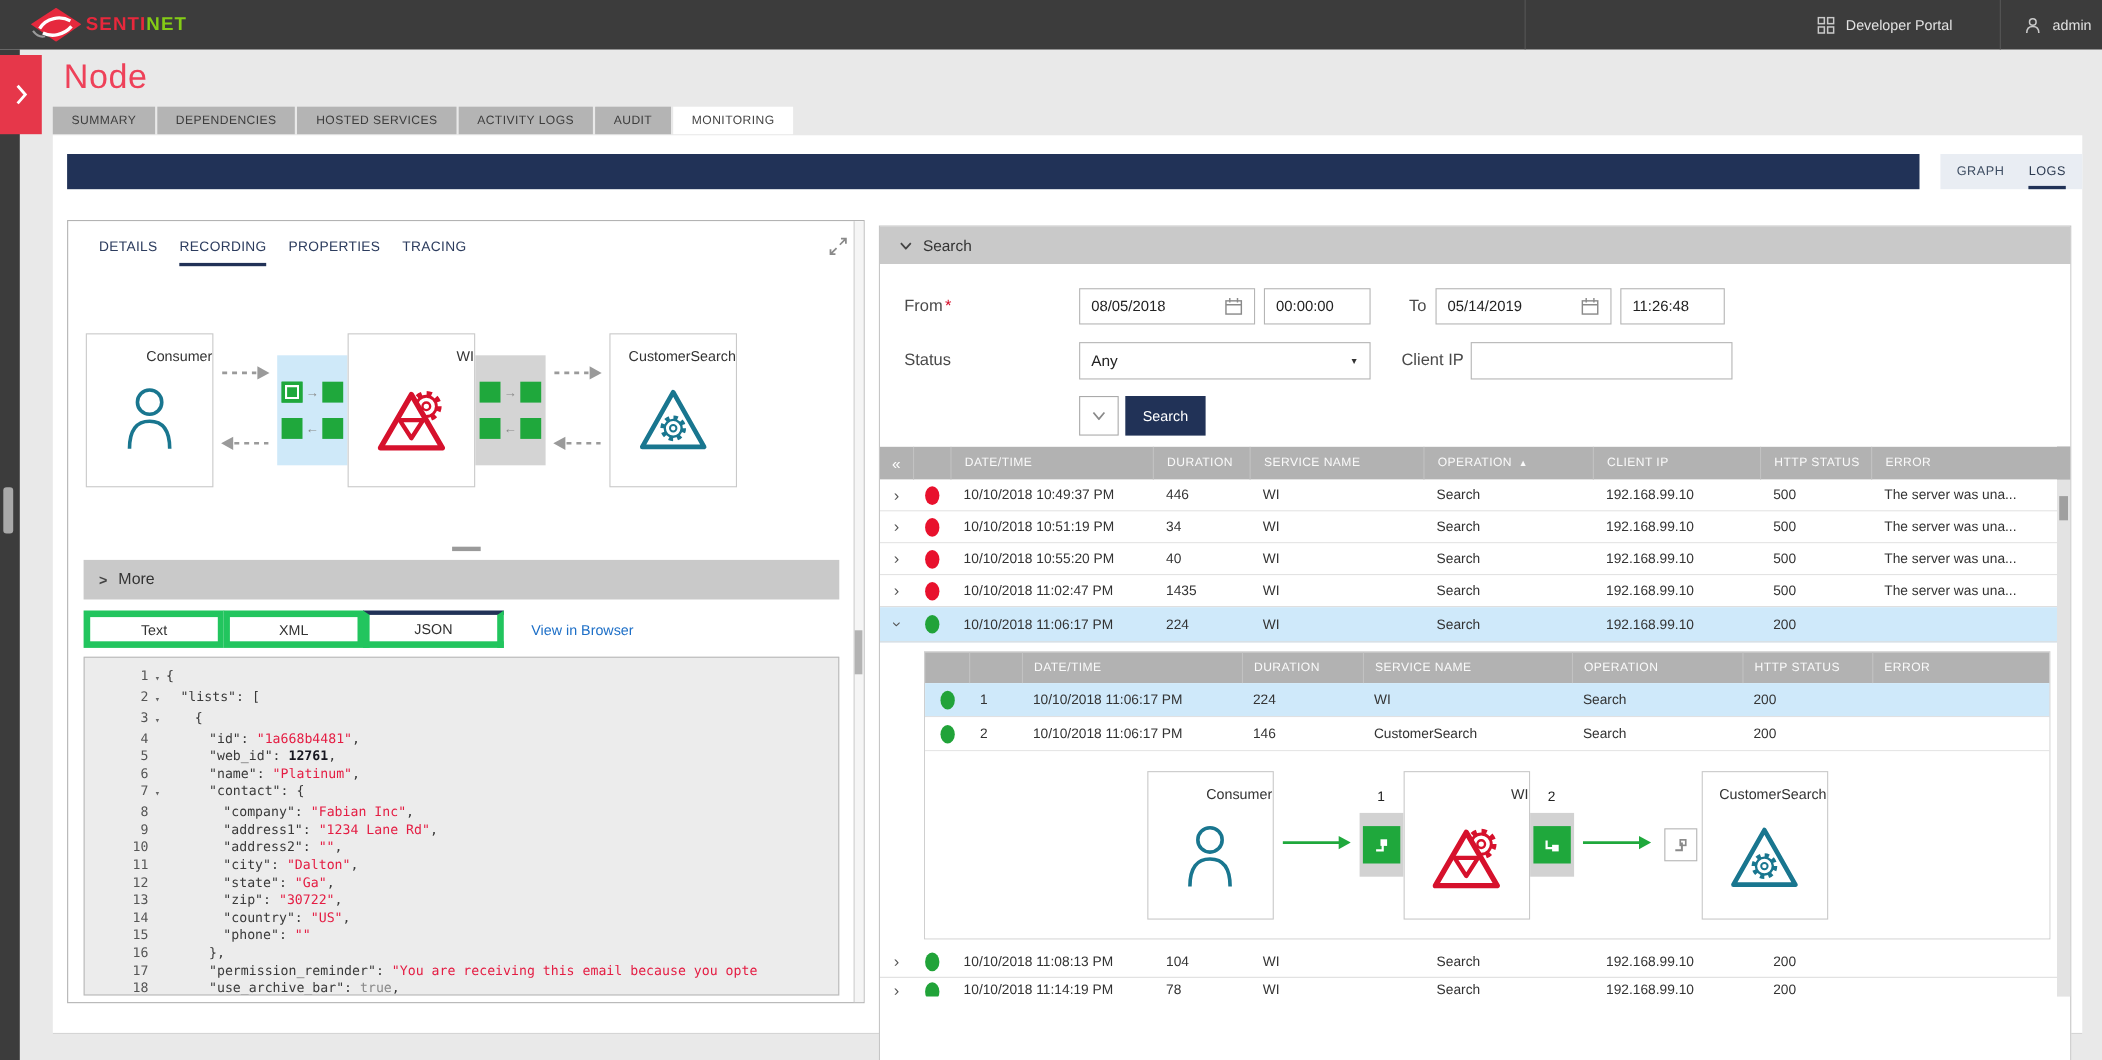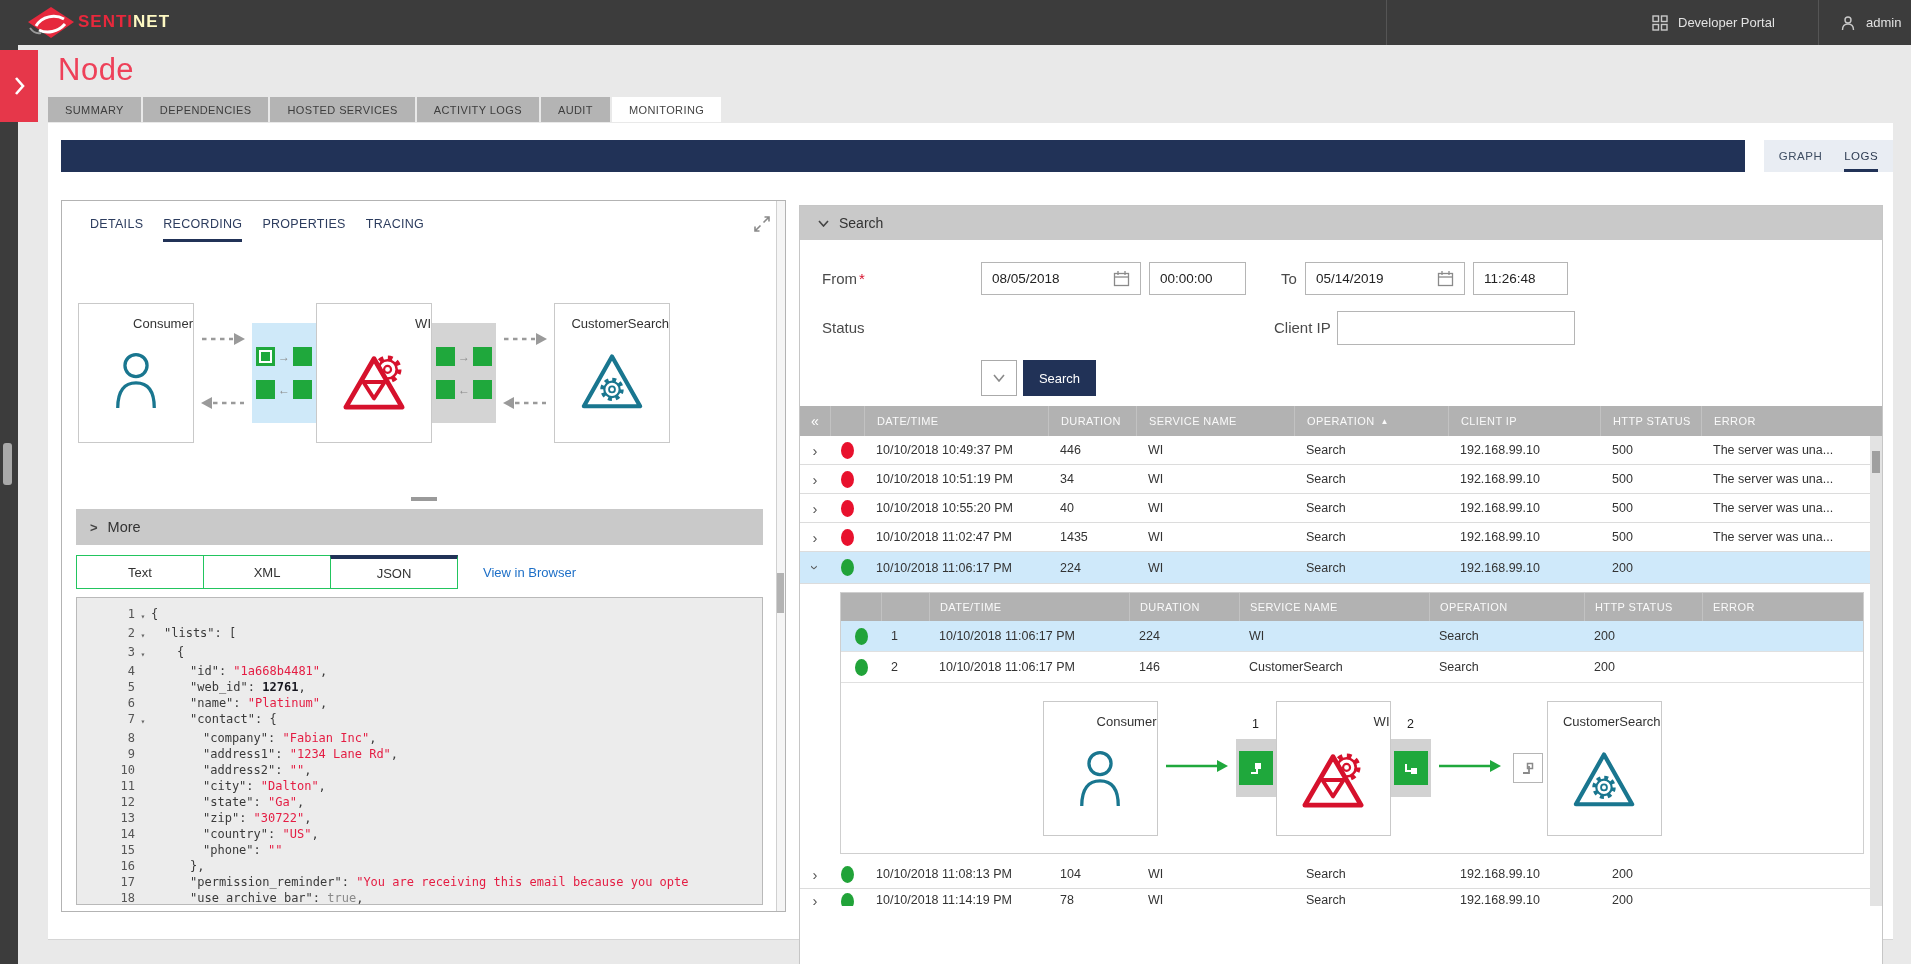--- a/index.html
+++ b/index.html
@@ -3,21 +3,21 @@
 <meta charset="utf-8">
 <style>
   * { box-sizing: border-box; margin: 0; padding: 0; }
   html,body { width:1911px; height:964px; overflow:hidden; background:#e9e9e9;
     font-family:"Liberation Sans", sans-serif; }
 
   
   .topbar { position:absolute; left:0; top:0; width:1911px; height:45px; background:#3c3c3c; z-index:30; }
   .logo { position:absolute; left:28px; top:7px; width:46px; height:31px; }
   .brand { position:absolute; left:78px; top:12px; font-size:17px; font-weight:bold; letter-spacing:1px; }
-  .brand .senti { color:#e8283c; } .brand .net { color:#fef9c3; }
+  .brand .senti { color:#e8283c; } .brand .net { color:#84cc16; }
   .tb-sep { position:absolute; top:0; width:1px; height:45px; background:#555; }
   .tb-group { position:absolute; top:0; height:45px; display:flex; align-items:center; gap:10px; color:#e2e2e2; font-size:13px; }
 
   
   .leftstrip { position:absolute; left:0; top:45px; width:18px; height:919px; background:#3c3c3c; z-index:20; }
   .strip-thumb { position:absolute; left:3px; top:398px; width:9px; height:42px; background:#a9a9a9; border-radius:3px; }
   .back-chip { position:absolute; left:0; top:50px; width:38px; height:72px; background:#e6374a; z-index:25;
     display:flex; align-items:center; justify-content:center; cursor:pointer; }
 
   
@@ -53,21 +53,21 @@
   .sq { width:19px; height:19px; background:#1fa83c; flex:none; }
   .sq-o { border:3px solid #1fa83c; box-shadow:inset 0 0 0 2px #fff; }
   .exar { color:#8a8a8a; font-size:12px; font-weight:bold; line-height:1; }
   .notch { position:absolute; left:50%; top:296px; width:26px; height:0; border-top:4px solid #9a9a9a; margin-left:-13px; }
 
   .more-bar { position:absolute; left:14px; right:22px; top:308px; height:36px; background:#c9c9c9;
     display:flex; align-items:center; gap:10px; padding-left:14px; font-size:14.5px; color:#333; cursor:pointer; }
   .more-chev { font-size:13px; font-weight:bold; color:#444; }
 
   .fmt-tabs { position:absolute; left:14px; top:354px; display:flex; height:34px; font-size:13px; }
-  .ftab { width:128px; border:1px solid #22c55e; margin-right:-1px; background:#fff; color:#333;
+  .ftab { width:128px; border:6px solid #22c55e; margin-right:-1px; background:#fff; color:#333;
     display:flex; align-items:center; justify-content:center; cursor:pointer; }
   .ftab.active { border-top:4px solid #213257; }
   .viewlink { display:flex; align-items:center; padding-left:26px; color:#1d6fc7; cursor:pointer; }
 
   .code-box { position:absolute; left:14px; right:22px; top:396px; height:308px; background:#ececec;
     border:1px solid #b9b9b9; overflow:hidden; padding-top:8px;
     font-family:"DejaVu Sans Mono", monospace; font-size:12px; line-height:16px; }
   .cl { display:flex; white-space:pre; }
   .ln { width:58px; text-align:right; color:#555; flex:none; }
   .caret { width:16px; text-align:center; color:#666; font-size:8px; flex:none; padding-top:3px; }
@@ -370,20 +370,24 @@
             <line x1="5" y1="1" x2="5" y2="5"></line>
               <line x1="12" y1="1" x2="12" y2="5"></line>
           </g>
         </svg>
       </div>
       <div class="field" style="left:673px; top:22px; width:95px">
         <span>11:26:48</span>
       </div>
 
       <div class="flabel" style="left:22px; top:71px">Status</div>
+      <div class="selectbox" style="left:181px; top:71px; width:265px">
+        <span>Any</span>
+        <span class="dn">▼</span>
+      </div>
       <div class="flabel" style="left:474px; top:71px">Client IP</div>
       <input class="ipinput" style="left: 537px; top: 71px; width: 238px;" value="">
 
       <div class="vbtn" style="left:181px; top:120px">
         <svg width="12" height="8" viewBox="0 0 12 8">
           <polyline points="1,1 6,7 11,1" fill="none" stroke="#8a8a8a" stroke-width="1.6"></polyline>
         </svg>
       </div>
       <button class="search-btn" style="left:223px; top:120px">Search</button>
     </div>

